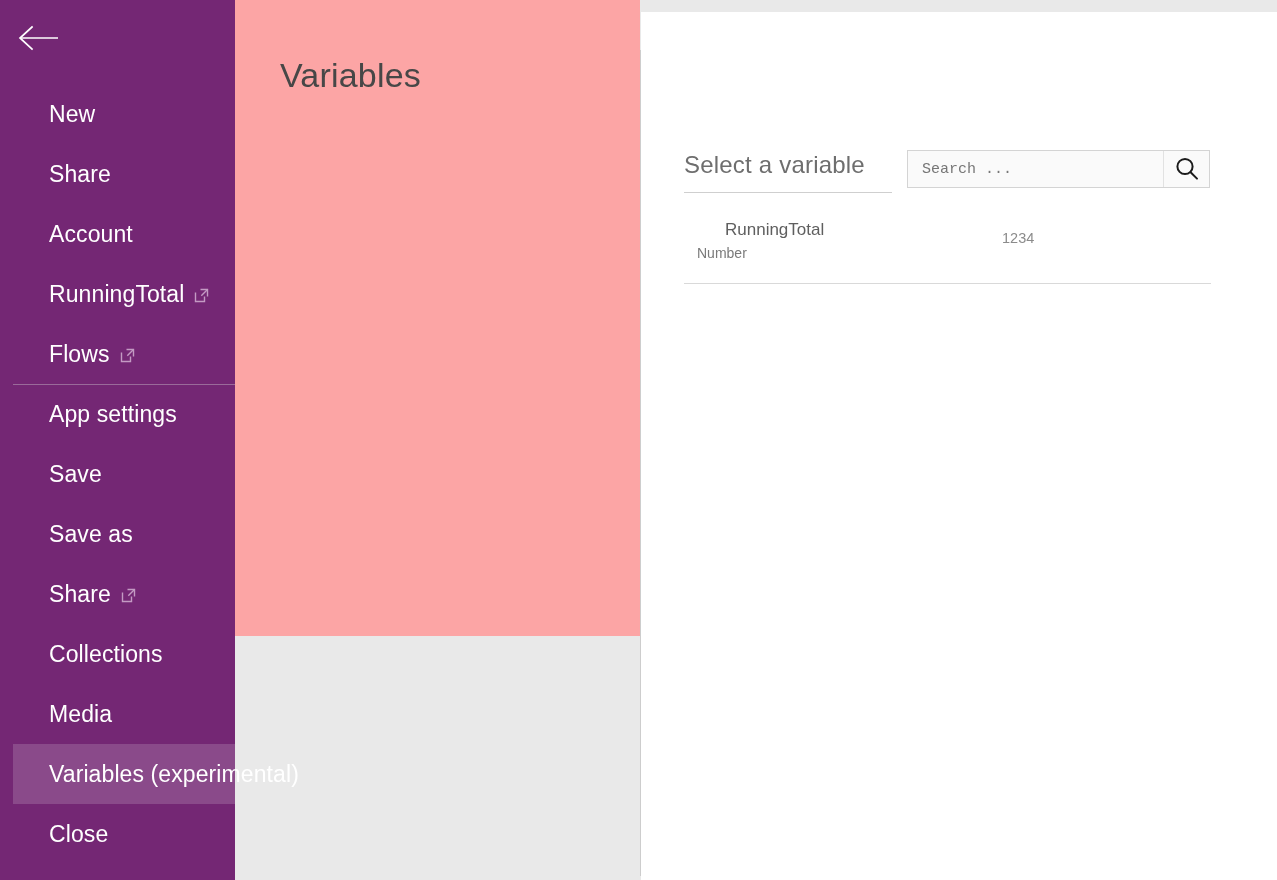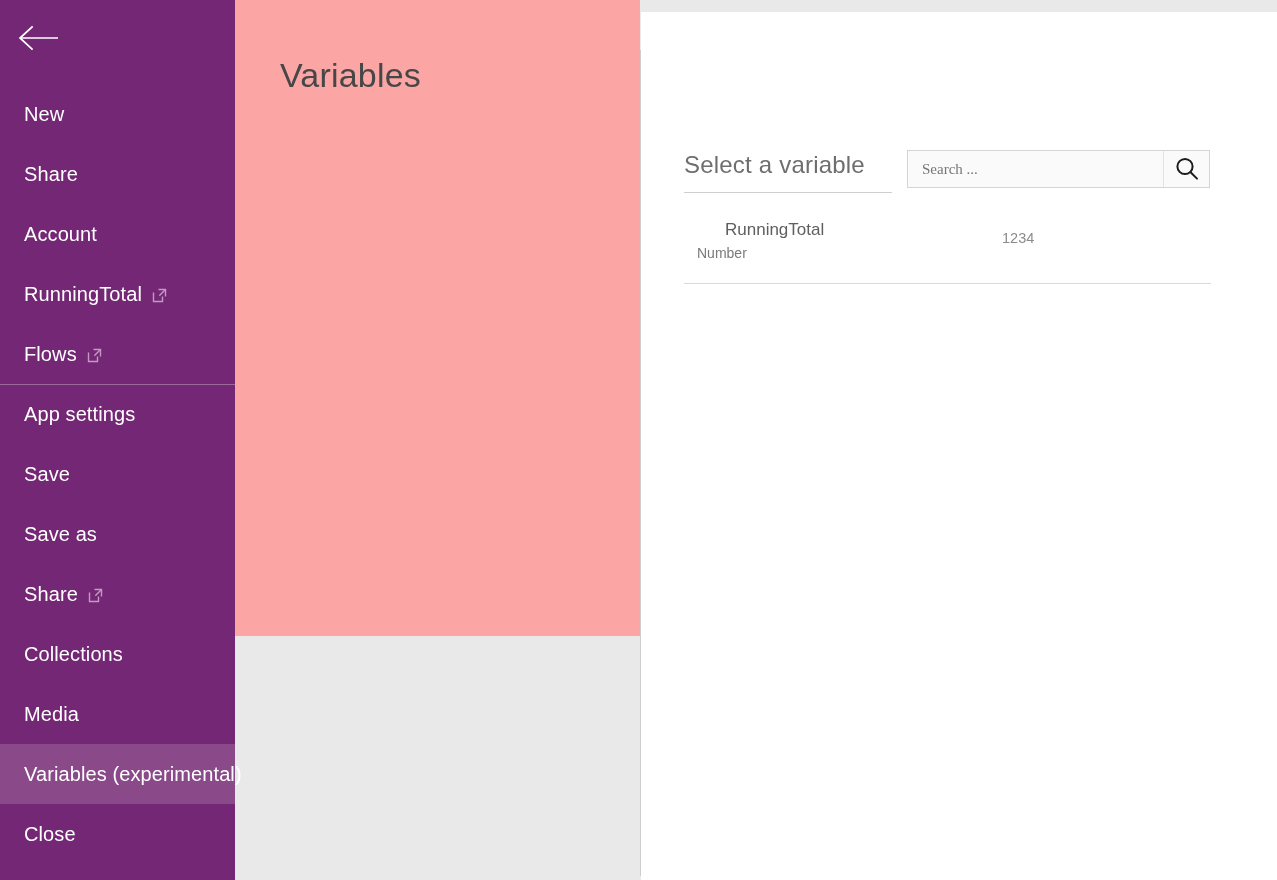--- a/index.html
+++ b/index.html
@@ -28,26 +28,27 @@
     display: flex; align-items: center; justify-content: flex-start;
   }
   #back-arrow svg { display: block; }
 
   .nav-list { position: absolute; left: 0; top: 84px; width: 235px; }
   .nav-item {
     position: relative;
     height: 60px;
     display: flex;
     align-items: center;
-    padding-left: 24px;
+    padding-left: 36px;
     color: #ffffff;
-    font-size: 20px;
+    font-size: 23px;
     font-weight: 400;
     cursor: pointer;
     white-space: nowrap;
+    margin-left: 13px;
   }
   .nav-item .label { letter-spacing: 0.1px; }
   .nav-item.selected { background: #8a4a8a; }
   .nav-item.divider-top::before {
     content: "";
     position: absolute;
     left: 0; top: 0;
     width: 235px; height: 1px;
     background: #9a6a9a;
   }
@@ -147,21 +148,21 @@
     display: flex;
     align-items: stretch;
     cursor: text;
   }
   #search-input {
     flex: 1;
     border: 0;
     outline: none;
     background: transparent;
     padding-left: 14px;
-    font-family: Liberation Serif, serif;
+    font-family: Liberation Mono, monospace;
     font-size: 15px;
     color: #6d6d6d;
   }
   #search-input::placeholder { color: #777777; opacity: 1; }
   #search-btn {
     width: 46px;
     border-left: 1px solid #e2e2e2;
     display: flex;
     align-items: center;
     justify-content: center;

